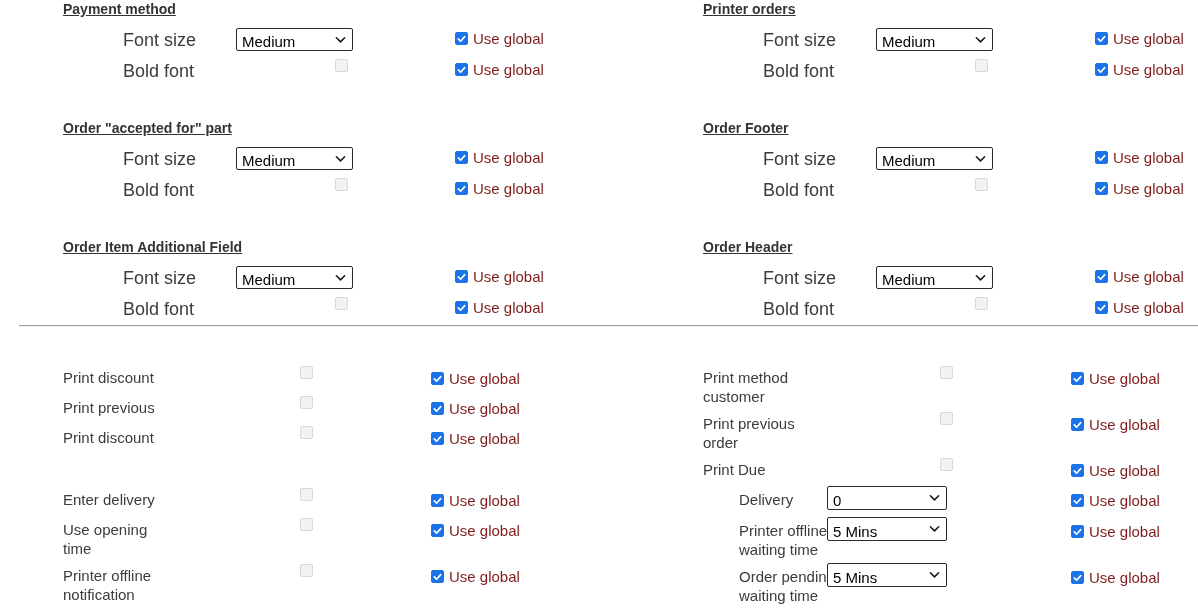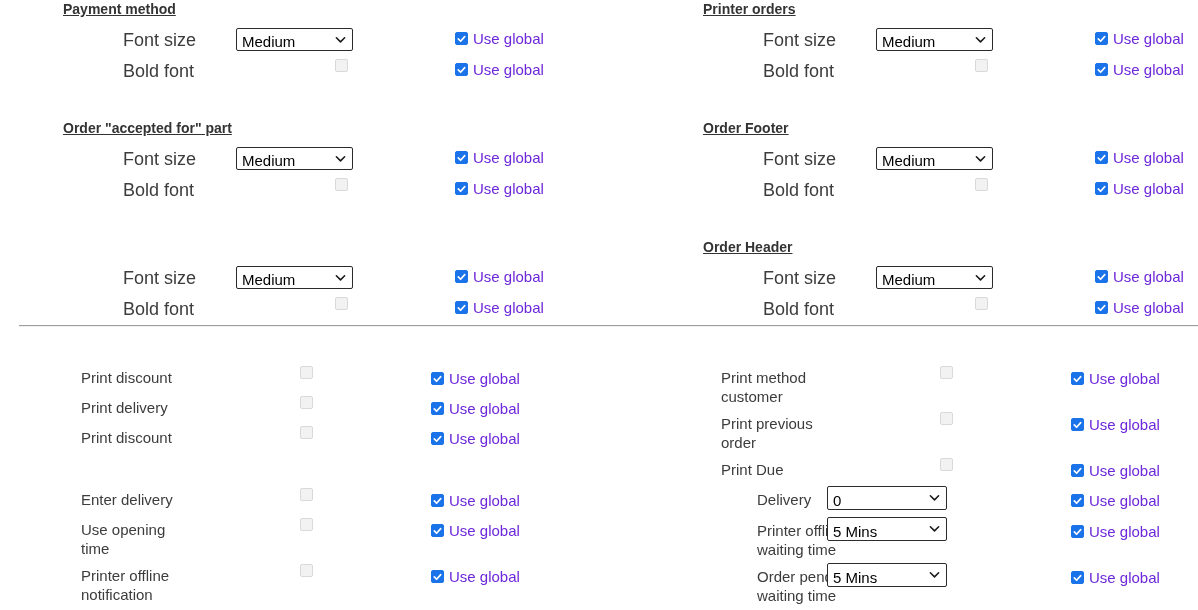--- a/index.html
+++ b/index.html
@@ -42,36 +42,36 @@
     display:inline-flex; align-items:center; justify-content:center;
   }
   .cb .tick { display:none; width:11px; height:11px; }
   .cb.on { background:#1a73e8; border-color:#1a73e8; }
   .cb.on .tick { display:block; }
   .cb-alone { position:absolute; }
   .bf-cb { left:272px; top:58px; }
 
   
   .ug { position:absolute; display:flex; align-items:center; gap:5px; height:18px; }
-  .ug .ug-text { font-size:15px; color:#6d28d9; white-space:nowrap;text-align:center; }
+  .ug .ug-text { font-size:15px; color:#7f1d1d; white-space:nowrap;text-align:center; }
   .p-ug1 { left:392px; top:28px; }
   .p-ug2 { left:392px; top:59px; }
 
   
   .divider {
     position:absolute; left:19px; right:0; top:325px; height:2px;
     border-top:1px solid #9e9e9e; border-bottom:1px solid #f0f0f0;
   }
 
   
   .set-row { position:absolute; width:492px; }
   .set-row.col-l { left:63px; }
   .set-row.col-r { left:703px; }
   .set-label {
-    position:absolute; left:18px; top:2px; width:110px;
+    position:absolute; left:0; top:2px; width:110px;
     font-size:15px; line-height:19px; color:#3c3c3c;
   }
   .set-cb  { left:237px; top:0; }
   .set-sel { left:124px; top:0; width:120px; height:24px; }
   .set-ug  { left:368px; top:3px; }
   .row-sel .set-label { top:4px;margin-left:36px; }
   .row-sel .set-ug { top:5px; }
 </style>
 </head>
 <body>
@@ -186,20 +186,21 @@
     <span class="cb on">
         <svg class="tick" viewBox="0 0 12 12">
           <path d="M2.5 6.5l2.5 2.5 4.5-5" stroke="#fff" stroke-width="1.8" fill="none" stroke-linecap="round" stroke-linejoin="round"></path>
         </svg>
       </span>
     <span class="ug-text">Use global</span>
   </div>
 </div>
 
 <div class="panel col-l row-3">
+  <div class="panel-title">Order Item Additional Field</div>
   <div class="lbl abs fs-label">Font size</div>
   <div class="sel fs-sel">
     <span>Medium</span>
     <svg class="chev" width="11" height="8" viewBox="0 0 12 8">
         <path d="M1.5 1.5L6 6l4.5-4.5" stroke="#1a1a1a" stroke-width="1.7" fill="none" stroke-linecap="round" stroke-linejoin="round"></path>
       </svg>
   </div>
   <div class="ug p-ug1">
     <span class="cb on">
         <svg class="tick" viewBox="0 0 12 12">
@@ -258,21 +259,21 @@
     <span class="cb on">
         <svg class="tick" viewBox="0 0 12 12">
           <path d="M2.5 6.5l2.5 2.5 4.5-5" stroke="#fff" stroke-width="1.8" fill="none" stroke-linecap="round" stroke-linejoin="round"></path>
         </svg>
       </span>
     <span class="ug-text">Use global</span>
   </div>
 </div>
 
 <div class="set-row col-l" style="top:396px">
-  <div class="set-label">Print delivery</div>
+  <div class="set-label">Print previous</div>
   <span class="cb cb-alone set-cb"></span>
   <div class="ug set-ug">
     <span class="cb on">
         <svg class="tick" viewBox="0 0 12 12">
           <path d="M2.5 6.5l2.5 2.5 4.5-5" stroke="#fff" stroke-width="1.8" fill="none" stroke-linecap="round" stroke-linejoin="round"></path>
         </svg>
       </span>
     <span class="ug-text">Use global</span>
   </div>
 </div>

